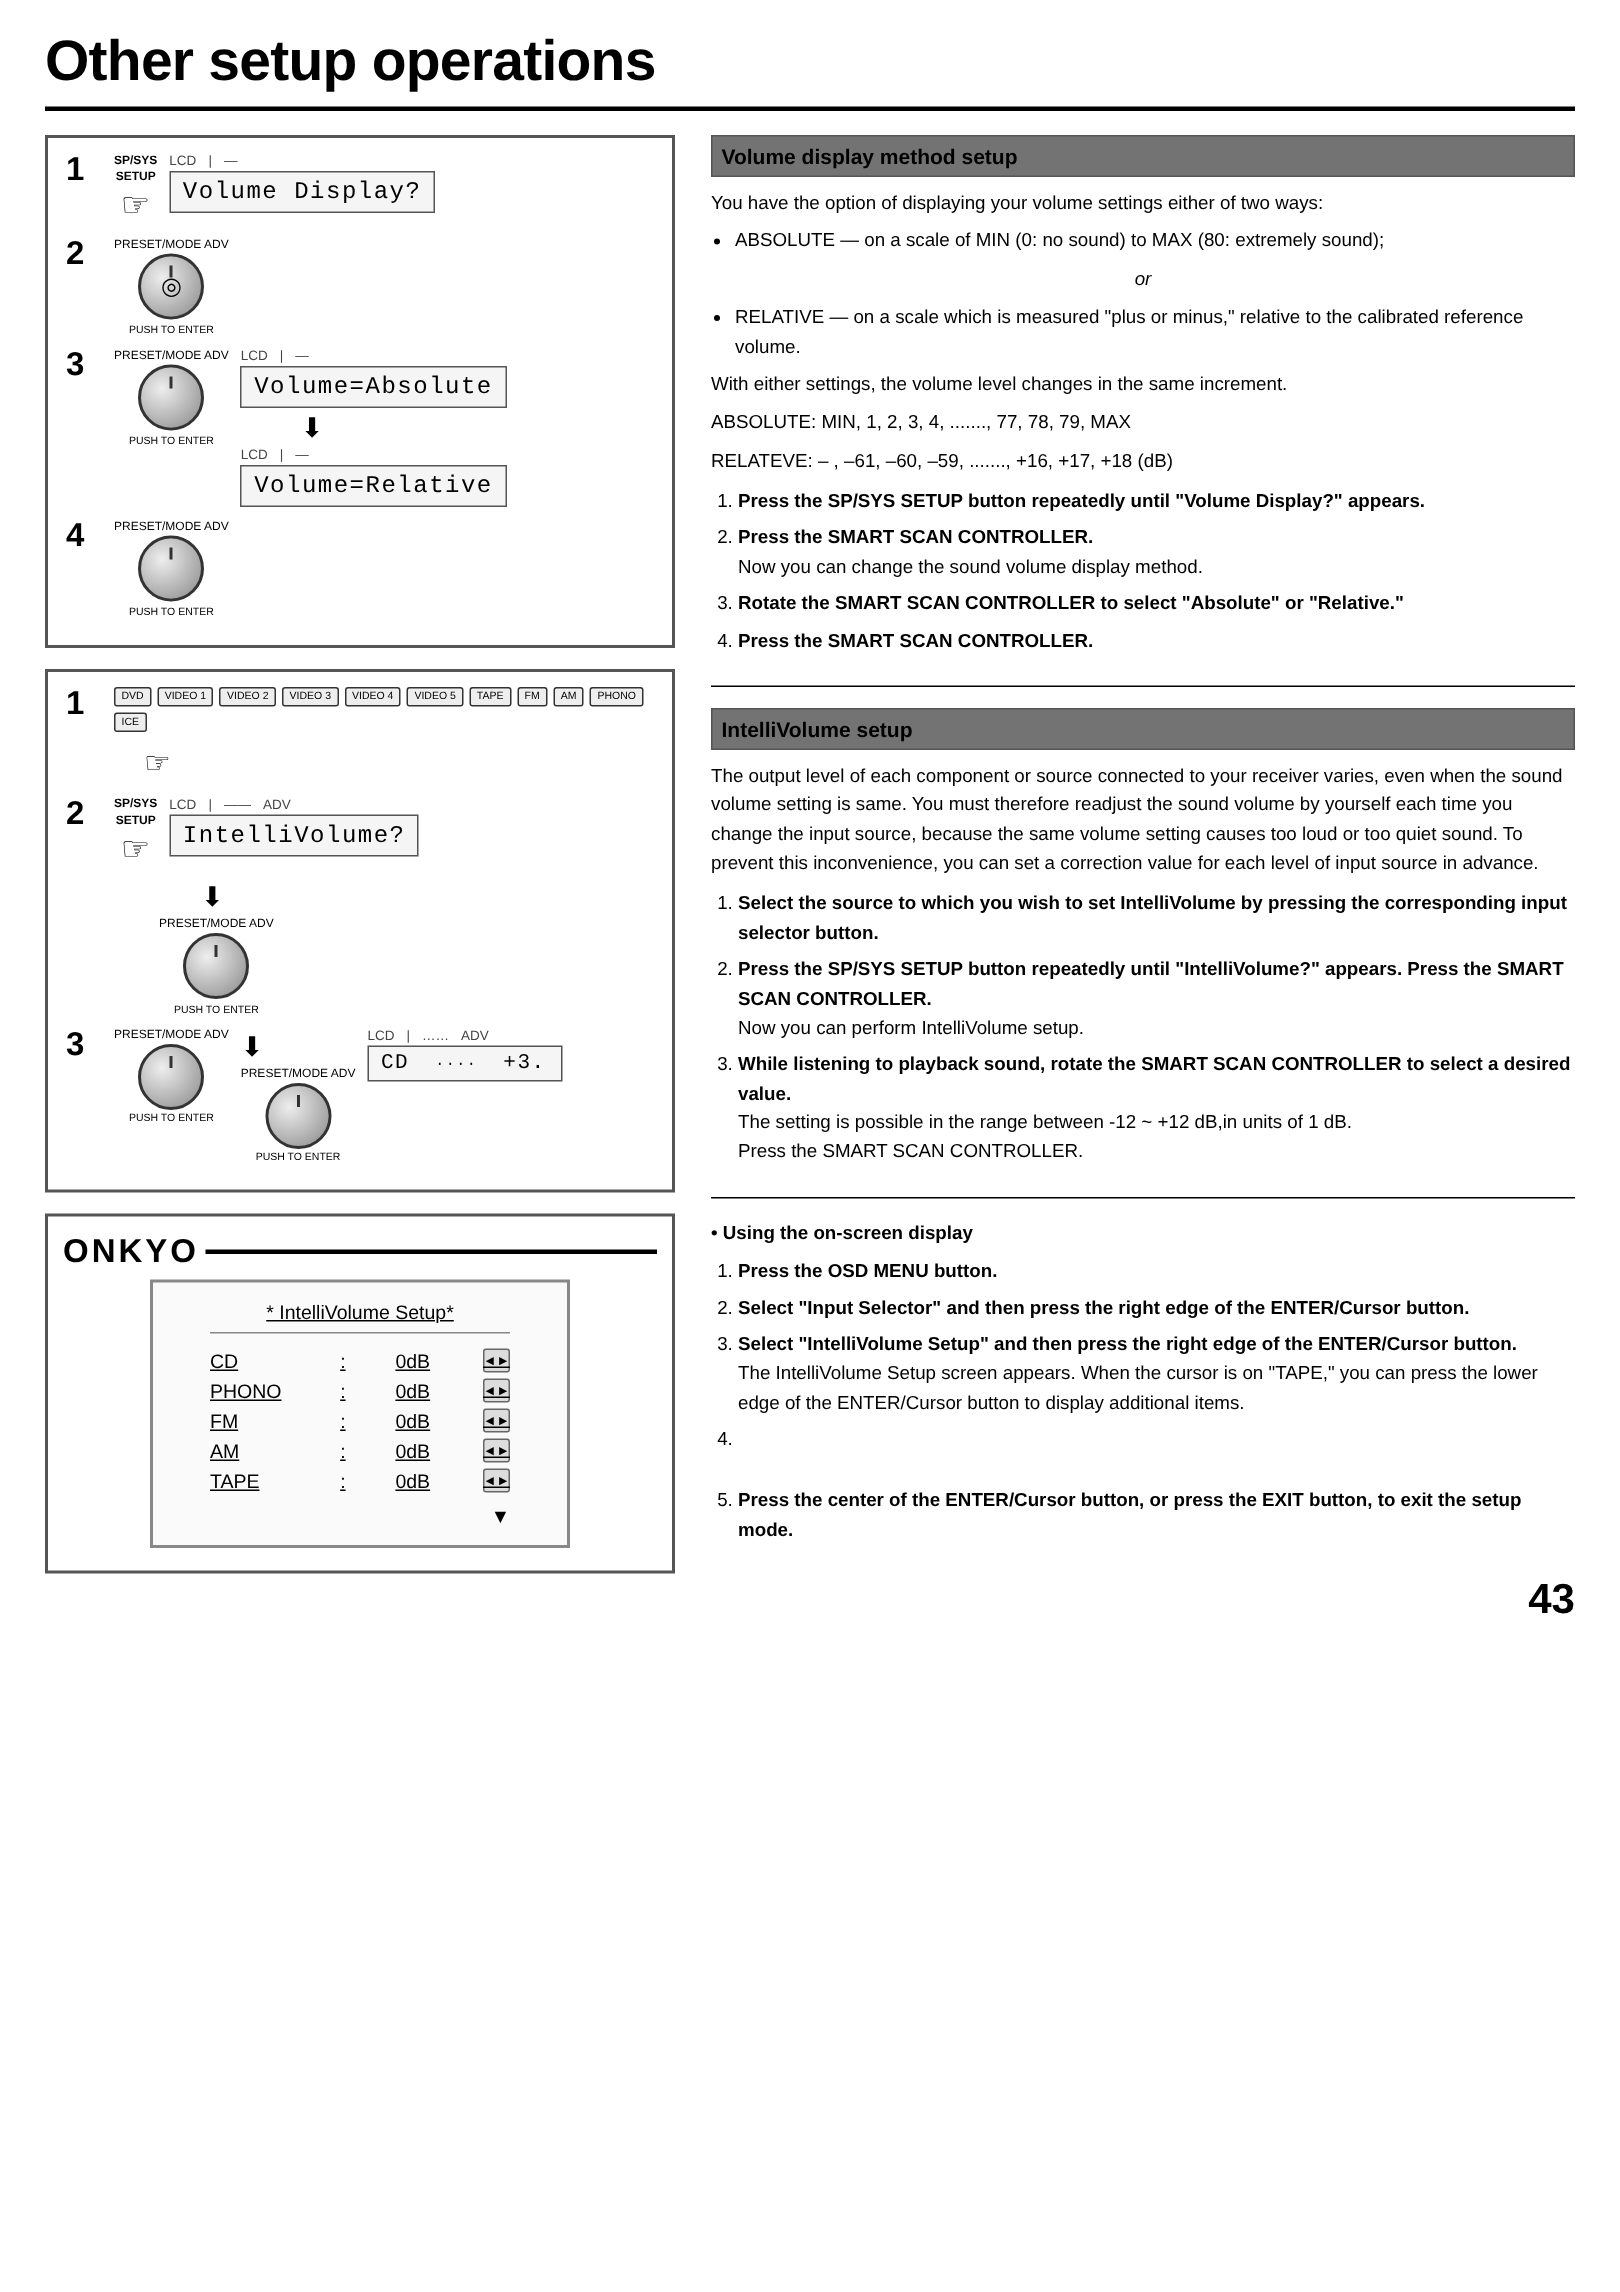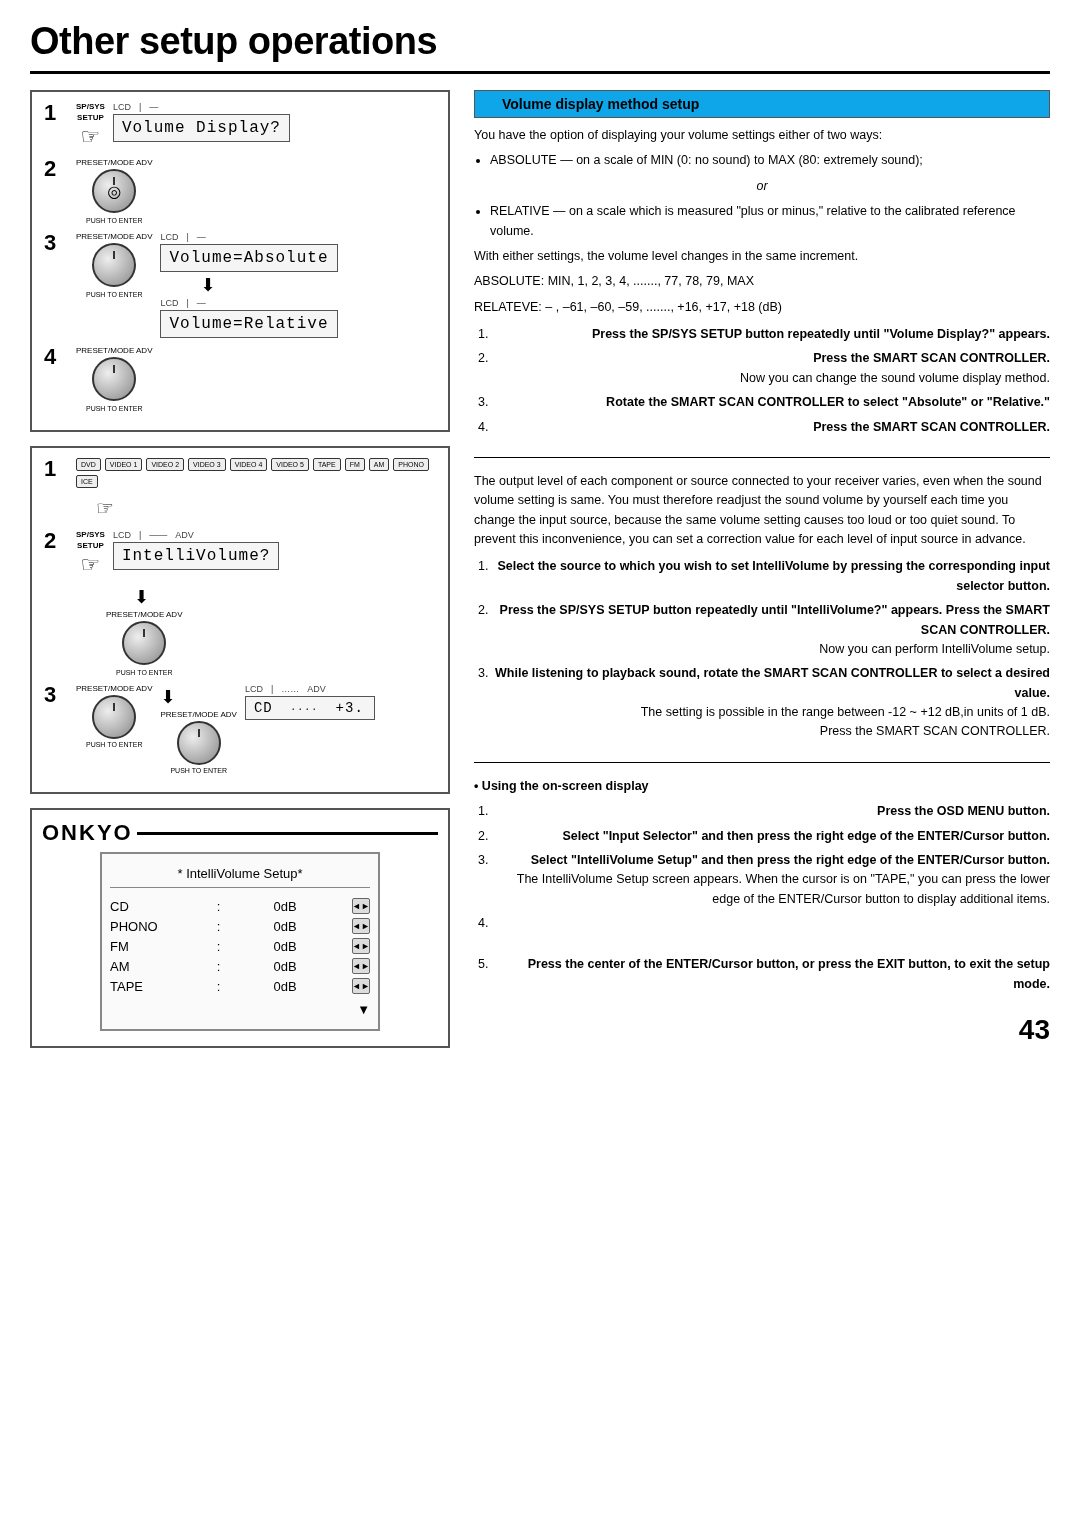--- a/index.html
+++ b/index.html
@@ -100,23 +100,23 @@
       font-size: 18px;
       margin: 2px 0 2px 60px;
     }
     .sp-sys-label {
       font-size: 8px;
       font-weight: bold;
       margin-bottom: 2px;
     }
     
     .section-header {
-      background: #0ea5e9;
+      background: #737373;
       border: 1.5px solid #555;
-      padding: 5px 27px;
+      padding: 5px 6px;
       font-weight: bold;
       font-size: 14px;
       margin-bottom: 8px;
     }
     .section-content {
       font-size: 12.5px;
       line-height: 1.55;
     }
     .section-content p {
       margin-bottom: 6px;
@@ -127,21 +127,20 @@
     }
     .section-content li {
       margin-bottom: 4px;
     }
     .section-content ol {
       margin-left: 18px;
       margin-bottom: 6px;
     }
     .section-content ol li {
       margin-bottom: 5px;
-      text-align: right;
     }
     .section-divider {
       border: none;
       border-top: 1.5px solid #000;
       margin: 18px 0 14px 0;
     }
     .right-section {
       margin-bottom: 20px;
     }
     .onkyo-logo {
@@ -154,24 +153,25 @@
       gap: 4px;
       margin-bottom: 6px;
     }
     .onkyo-logo-bar {
       height: 3px;
       background: #000;
       flex: 1;
     }
     .onkyo-screen {
       border: 2px solid #888;
-      padding: 12px 8px;
+      padding: 12px 38px;
       width: 280px;
       margin: 0 auto;
       background: #fafafa;
+      text-decoration: underline;
     }
     .onkyo-title-row {
       font-size: 13px;
       text-align: center;
       border-bottom: 1px solid #888;
       padding-bottom: 6px;
       margin-bottom: 8px;
     }
     .onkyo-row {
       display: flex;
@@ -493,20 +493,21 @@
           </li>
           <li style="margin-top:4px;"><strong>Rotate the SMART SCAN CONTROLLER to select "Absolute" or "Relative."</strong></li>
           <li style="margin-top:4px;"><strong>Press the SMART SCAN CONTROLLER.</strong></li>
         </ol>
       </div>
     </div>
 
     <hr class="section-divider">
 
     <div class="right-section">
+      <div class="section-header">IntelliVolume setup</div>
       <div class="section-content">
         <p>The output level of each component or source connected to your receiver varies, even when the sound volume setting is same. You must therefore readjust the sound volume by yourself each time you change the input source, because the same volume setting causes too loud or too quiet sound. To prevent this inconvenience, you can set a correction value for each level of input source in advance.</p>
         <ol style="margin-top:8px;">
           <li><strong>Select the source to which you wish to set IntelliVolume by pressing the corresponding input selector button.</strong></li>
           <li style="margin-top:4px;">
             <strong>Press the SP/SYS SETUP button repeatedly until "IntelliVolume?" appears. Press the SMART SCAN CONTROLLER.</strong>
             <br><span>Now you can perform IntelliVolume setup.</span>
           </li>
           <li style="margin-top:4px;">
             <strong>While listening to playback sound, rotate the SMART SCAN CONTROLLER to select a desired value.</strong>

